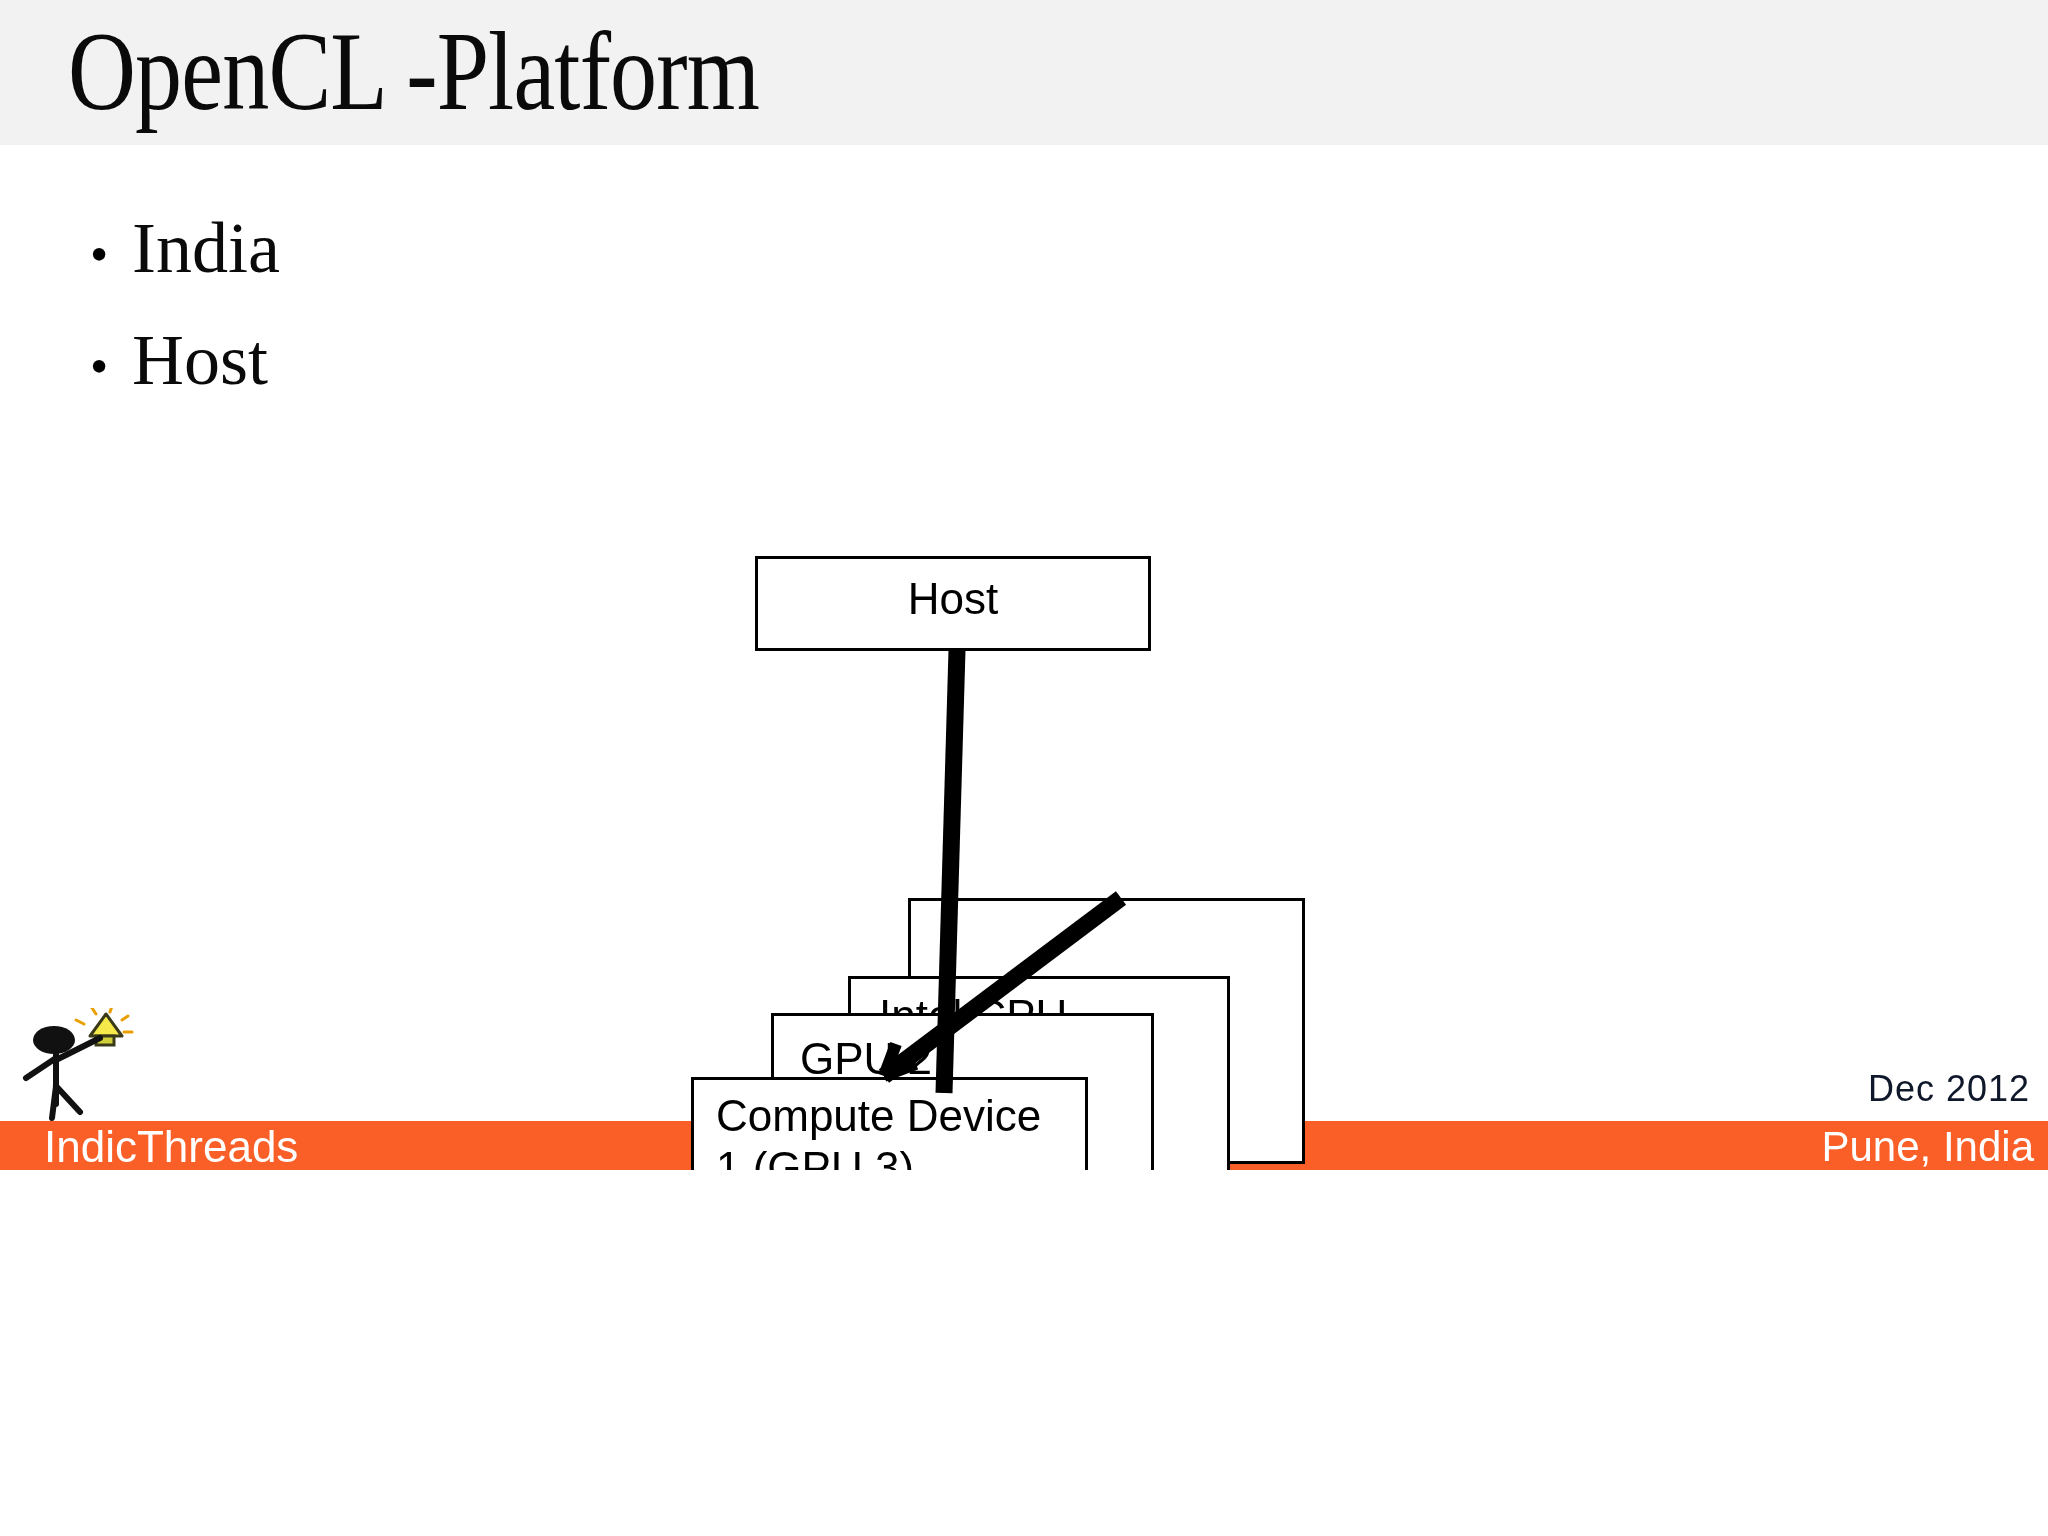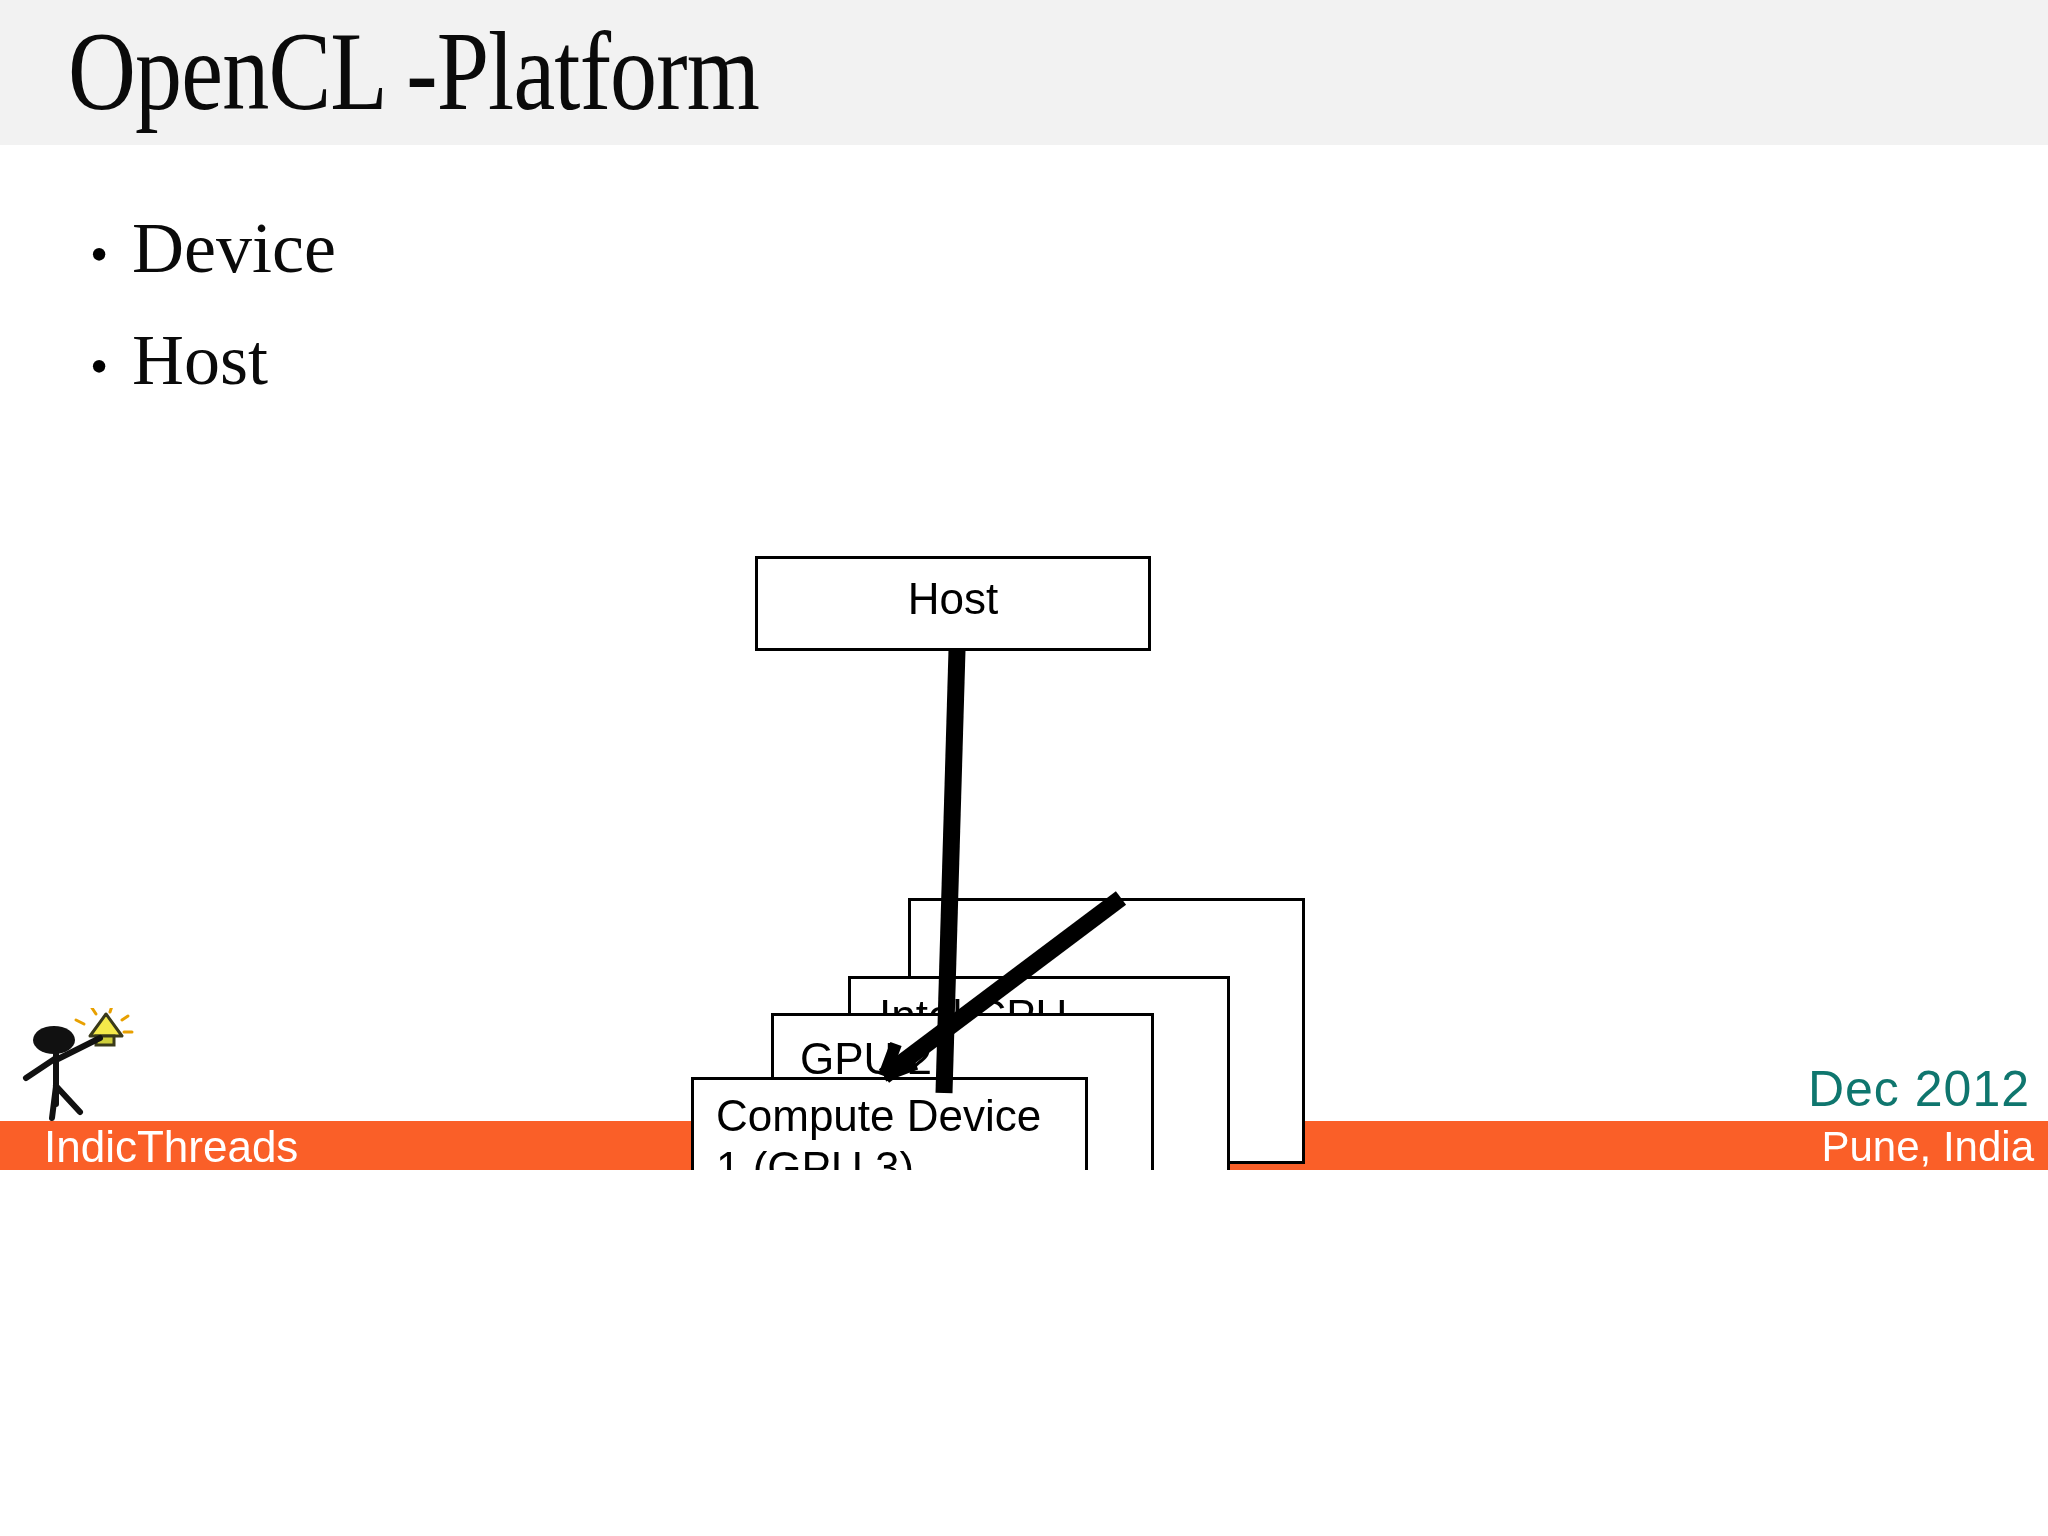--- a/index.html
+++ b/index.html
@@ -234,23 +234,23 @@
     font-family: "Liberation Sans", sans-serif;
     font-size: 42px;
     line-height: 50px;
     color: #ffffff;
   }
   .footer-date {
     position: absolute;
     right: 18px;
     bottom: 56px;
     font-family: "Liberation Sans", sans-serif;
-    font-size: 50px;
+    font-size: 36px;
     line-height: 50px;
-    color: #0f766e;
+    color: #0f172a;
     letter-spacing: 1px;
   }
   .mascot {
     position: absolute;
     left: 18px;
     bottom: 42px;
     width: 120px;
     height: 120px;
   }
 </style>
@@ -258,21 +258,21 @@
 <body>
 
 <div class="slide">
 
   <div class="title-band"></div>
   <div class="slide-title">OpenCL -Platform</div>
 
   <div class="bullets">
     <div class="bullet-row">
       <span class="bullet-dot">•</span>
-      <span class="bullet-text">Device</span>
+      <span class="bullet-text">India</span>
     </div>
     <div class="bullet-row">
       <span class="bullet-dot">•</span>
       <span class="bullet-text">Host</span>
     </div>
   </div>
 
   <div class="diagram">
 
     <div class="dbox" id="host-box">

